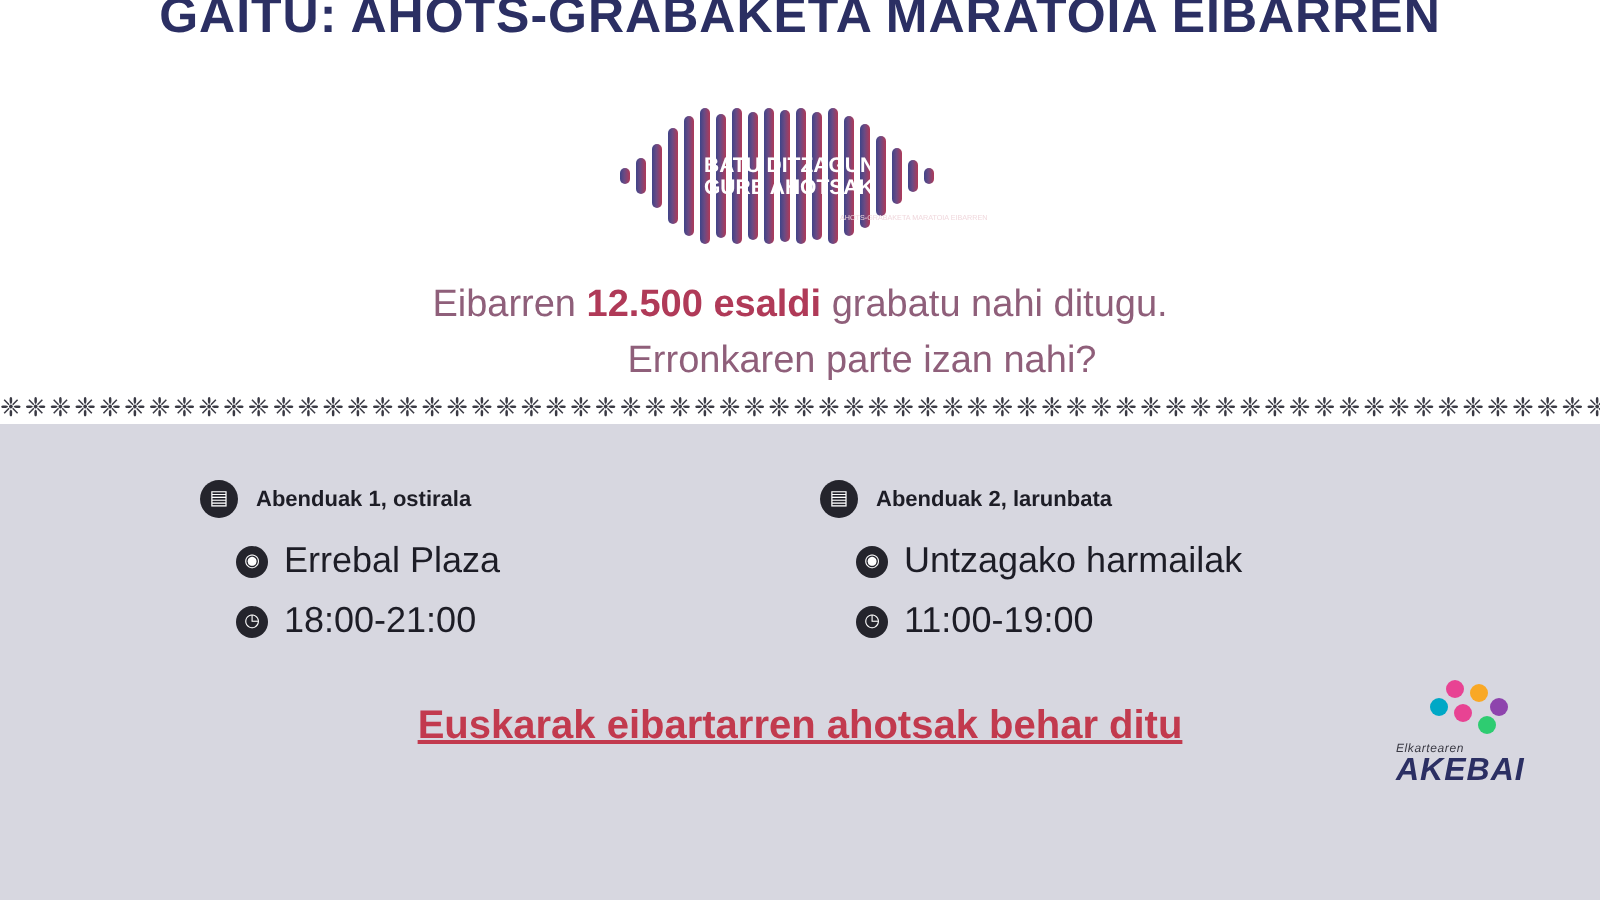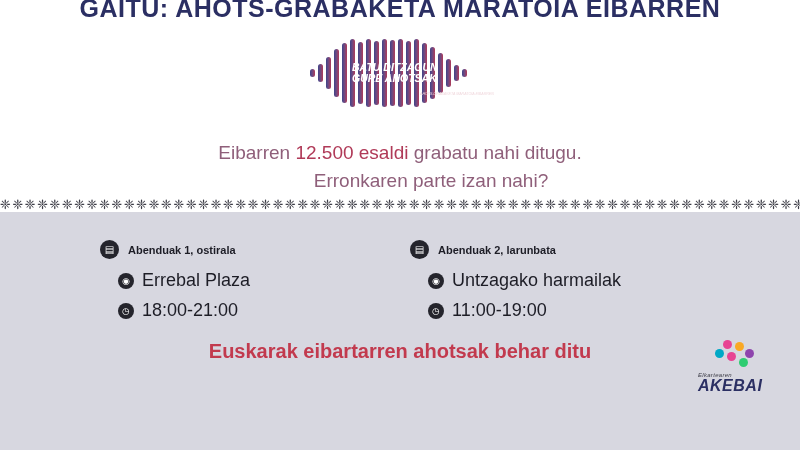--- a/index.html
+++ b/index.html
@@ -39,44 +39,43 @@
     font-weight: bold;
     letter-spacing: 0.5px;
     color: #2b2f63;
     white-space: nowrap;
   }
 
   
   .logo-wrap {
     position: absolute;
     left: 50%;
-    top: 39px;
+    top: 54px;
     transform: translateX(-50%);
     width: 200px;
     height: 68px;
-    font-style: italic;
   }
   .logo-svg {
     display: block;
   }
 
   
   .claim {
     position: absolute;
     left: 0;
     width: 800px;
     text-align: center;
     color: #8f5f7a;
     font-size: 19px;
   }
   .claim.line1 { top: 142px; }
   .claim.line2 { top: 170px; margin-left: 31px; }
   .claim .strong {
     color: #b03a58;
-    font-weight: normal;
+    font-weight: bold;
   }
 
   
   .separator {
     position: absolute;
     left: 0;
     top: 198px;
     width: 800px;
     height: 14px;
     overflow: hidden;
@@ -146,26 +145,27 @@
     color: #1d1d26;
   }
   .event-text {
     font-size: 18px;
     color: #1d1d26;
   }
 
   .slogan {
     position: absolute;
     left: 0;
-    top: 128px;
+    top: 140px;
     width: 800px;
     text-align: center;
     font-size: 20px;
     font-weight: bold;
     color: #c23a4e;
+    text-decoration: underline;
   }
 
   
   .akebai {
     position: absolute;
     right: 28px;
     top: 128px;
     width: 74px;
     font-style: italic;
   }

